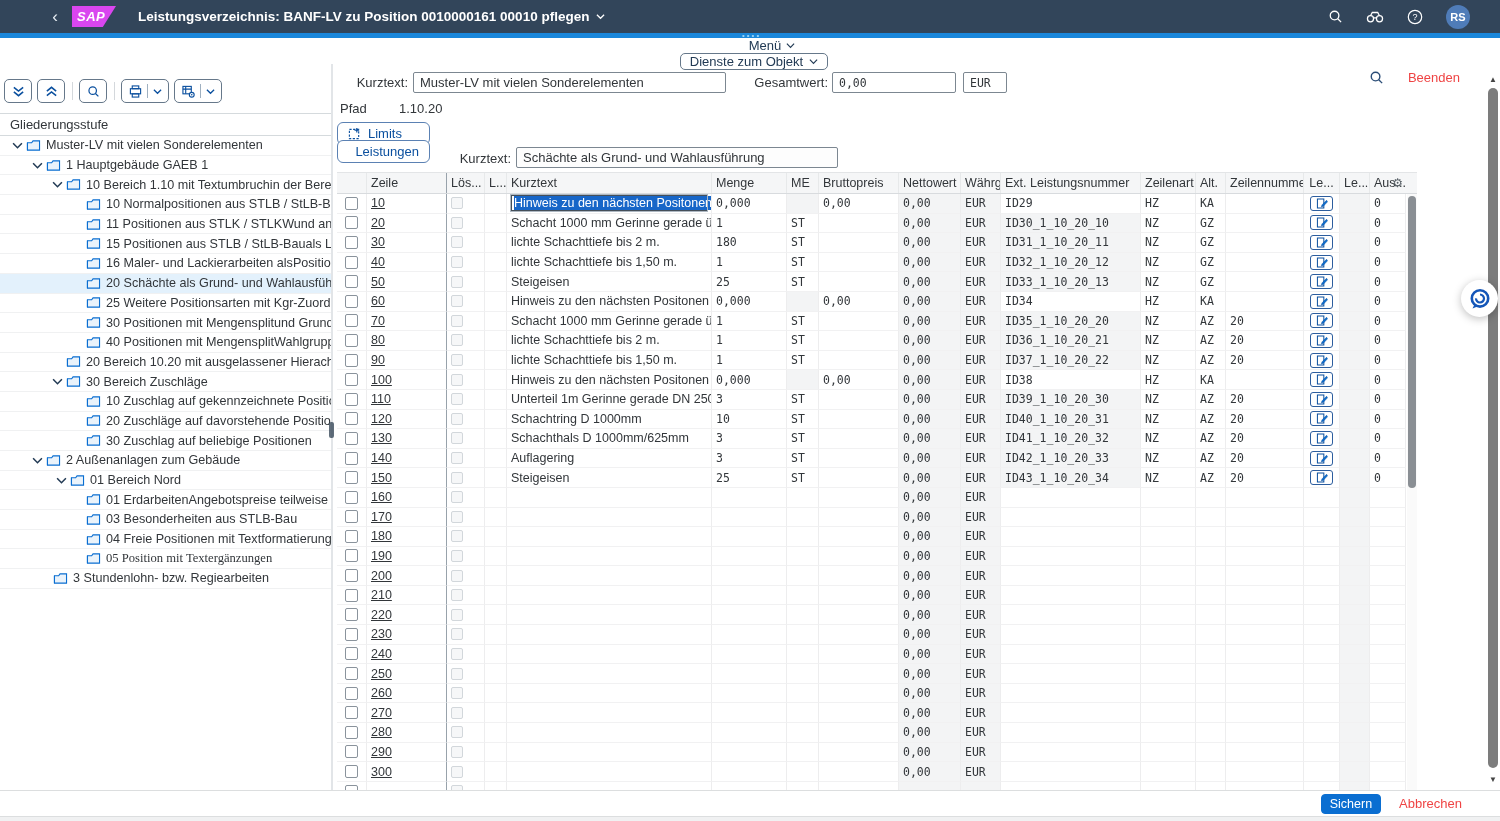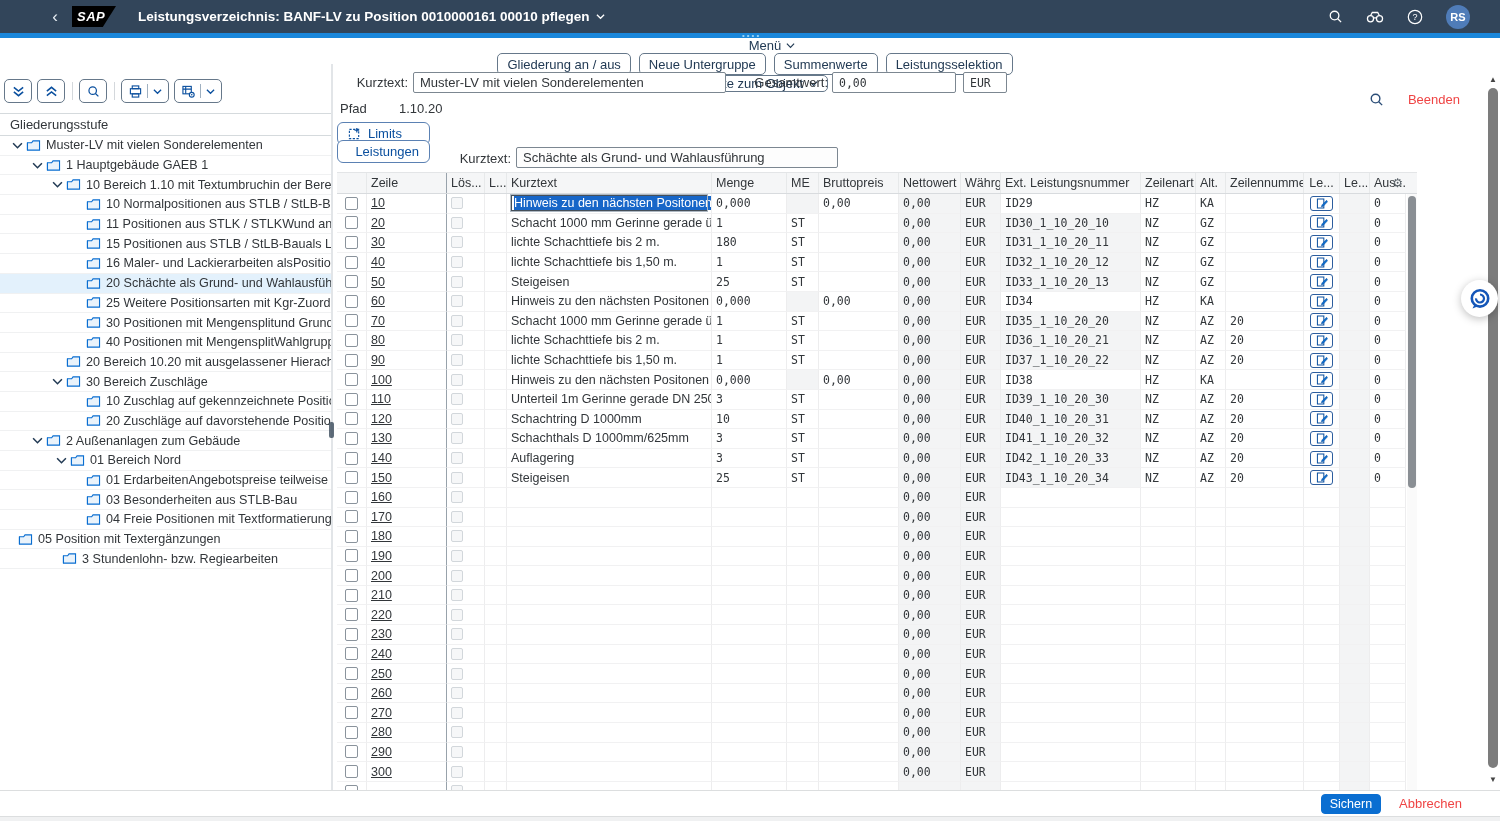--- a/index.html
+++ b/index.html
@@ -5,21 +5,21 @@
   * { margin:0; padding:0; box-sizing:border-box; }
   html,body { width:1500px; height:821px; overflow:hidden; background:#fff;
     font-family:"Liberation Sans", sans-serif; color:#32363a; }
   .abs { position:absolute; }
   #stage { position:relative; width:1500px; height:821px; background:#fff; }
 
   
   .shellbar { left:0; top:0; width:1500px; height:33px; background:#32455a;
     display:flex; align-items:center; color:#fff; }
   .back-btn { width:34px; margin-left:38px; font-size:17px; color:#e8eef4; background:none; border:none; cursor:pointer; }
-  .sap-logo { width:44px; height:21px; background:#000000; clip-path:polygon(0 0,100% 0,70% 100%,0 100%);
+  .sap-logo { width:44px; height:21px; background:#d946ef; clip-path:polygon(0 0,100% 0,70% 100%,0 100%);
     color:#fff; font-weight:bold; font-style:italic; font-size:13px; display:flex; align-items:center; padding-left:5px; letter-spacing:0.5px; }
   .shell-title { margin-left:22px; font-size:13.5px; font-weight:600; color:#fff; display:flex; align-items:center; gap:7px; }
   .shell-right { margin-left:auto; display:flex; align-items:center; gap:22px; margin-right:30px; }
   .shell-ic { width:18px; height:18px; display:flex; align-items:center; justify-content:center; cursor:pointer; }
   .avatar { width:24px; height:24px; border-radius:50%; background:#4f7cb8; color:#fff;
     font-size:11px; font-weight:bold; display:flex; align-items:center; justify-content:center; cursor:pointer; }
   .bluebar { left:0; top:33px; width:1500px; height:5px; background:#1b87da; }
   .bluebar .grip { position:absolute; left:742px; top:1px; color:#9fd6f5; font-size:8px; letter-spacing:2px; line-height:3px; }
 
   
@@ -138,29 +138,20 @@
       <span class="grip">••••</span>
     </div>
 
   <div class="abs toolbar">
     <button class="menu-btn">
       <span>Menü</span>
       <svg class="chev" viewBox="0 0 10 6">
           <path d="M1 1 L5 5 L9 1" fill="none" stroke="#223a54" stroke-width="1.3"></path>
         </svg>
     </button>
-    <div class="tb-group" id="tb-buttons">
-  <button class="btn">Gliederung an / aus</button>
-
-  <button class="btn">Neue Untergruppe</button>
-
-  <button class="btn">Summenwerte</button>
-
-  <button class="btn">Leistungsselektion</button>
-</div>
     <button class="btn" style="margin-left:8px;">
       <span>Dienste zum Objekt</span>
       <svg class="chev" viewBox="0 0 10 6">
           <path d="M1 1 L5 5 L9 1" fill="none" stroke="#223a54" stroke-width="1.3"></path>
         </svg>
     </button>
     <div class="toolbar-right">
       <span style="cursor:pointer;">
         <svg width="15" height="15" viewBox="0 0 16 16">
             <circle cx="7" cy="7" r="4.6" fill="none" stroke="#2b4d77" stroke-width="1.5"></circle>
@@ -437,20 +428,34 @@
     </span>
     <span class="tr-folder">
       <svg width="15" height="13" viewBox="0 0 16 14">
               <path d="M1.5 4 H6 L7.5 2 H14.5 V12 H1.5 Z" fill="#eaf3fb" stroke="#0a6ed1" stroke-width="1.2"></path>
               <path d="M1.5 4 V12" stroke="#0a6ed1" stroke-width="1.2"></path>
             </svg>
     </span>
     <span class="tr-label">20 Zuschläge auf davorstehende Positionen</span>
   </div>
 
+  <div class="tree-row" style="padding-left: 68px;">
+    <span class="tr-chev" style="visibility: hidden;">
+      <svg width="11" height="7" viewBox="0 0 10 6">
+              <path d="M1 1 L5 5 L9 1" fill="none" stroke="#223a54" stroke-width="1.4"></path>
+            </svg>
+    </span>
+    <span class="tr-folder">
+      <svg width="15" height="13" viewBox="0 0 16 14">
+              <path d="M1.5 4 H6 L7.5 2 H14.5 V12 H1.5 Z" fill="#eaf3fb" stroke="#0a6ed1" stroke-width="1.2"></path>
+              <path d="M1.5 4 V12" stroke="#0a6ed1" stroke-width="1.2"></path>
+            </svg>
+    </span>
+    <span class="tr-label">30 Zuschlag auf beliebige Positionen</span>
+  </div>
 
   <div class="tree-row" style="padding-left: 28px;">
     <span class="tr-chev" style="visibility: visible;">
       <svg width="11" height="7" viewBox="0 0 10 6">
               <path d="M1 1 L5 5 L9 1" fill="none" stroke="#223a54" stroke-width="1.4"></path>
             </svg>
     </span>
     <span class="tr-folder">
       <svg width="15" height="13" viewBox="0 0 16 14">
               <path d="M1.5 4 H6 L7.5 2 H14.5 V12 H1.5 Z" fill="#eaf3fb" stroke="#0a6ed1" stroke-width="1.2"></path>
@@ -513,36 +518,36 @@
     </span>
     <span class="tr-folder">
       <svg width="15" height="13" viewBox="0 0 16 14">
               <path d="M1.5 4 H6 L7.5 2 H14.5 V12 H1.5 Z" fill="#eaf3fb" stroke="#0a6ed1" stroke-width="1.2"></path>
               <path d="M1.5 4 V12" stroke="#0a6ed1" stroke-width="1.2"></path>
             </svg>
     </span>
     <span class="tr-label">04 Freie Positionen mit Textformatierungen</span>
   </div>
 
-  <div class="tree-row" style="">
+  <div class="tree-row" style="padding-left: 68px; font-family: Liberation Serif, serif;">
     <span class="tr-chev" style="visibility: hidden;">
       <svg width="11" height="7" viewBox="0 0 10 6">
               <path d="M1 1 L5 5 L9 1" fill="none" stroke="#223a54" stroke-width="1.4"></path>
             </svg>
     </span>
     <span class="tr-folder">
       <svg width="15" height="13" viewBox="0 0 16 14">
               <path d="M1.5 4 H6 L7.5 2 H14.5 V12 H1.5 Z" fill="#eaf3fb" stroke="#0a6ed1" stroke-width="1.2"></path>
               <path d="M1.5 4 V12" stroke="#0a6ed1" stroke-width="1.2"></path>
             </svg>
     </span>
     <span class="tr-label">05 Position mit Textergänzungen</span>
   </div>
 
-  <div class="tree-row" style="padding-left: 44px;">
+  <div class="tree-row" style="padding-left: 35px;">
     <span class="tr-chev" style="visibility: hidden;">
       <svg width="11" height="7" viewBox="0 0 10 6">
               <path d="M1 1 L5 5 L9 1" fill="none" stroke="#223a54" stroke-width="1.4"></path>
             </svg>
     </span>
     <span class="tr-folder">
       <svg width="15" height="13" viewBox="0 0 16 14">
               <path d="M1.5 4 H6 L7.5 2 H14.5 V12 H1.5 Z" fill="#eaf3fb" stroke="#0a6ed1" stroke-width="1.2"></path>
               <path d="M1.5 4 V12" stroke="#0a6ed1" stroke-width="1.2"></path>
             </svg>

